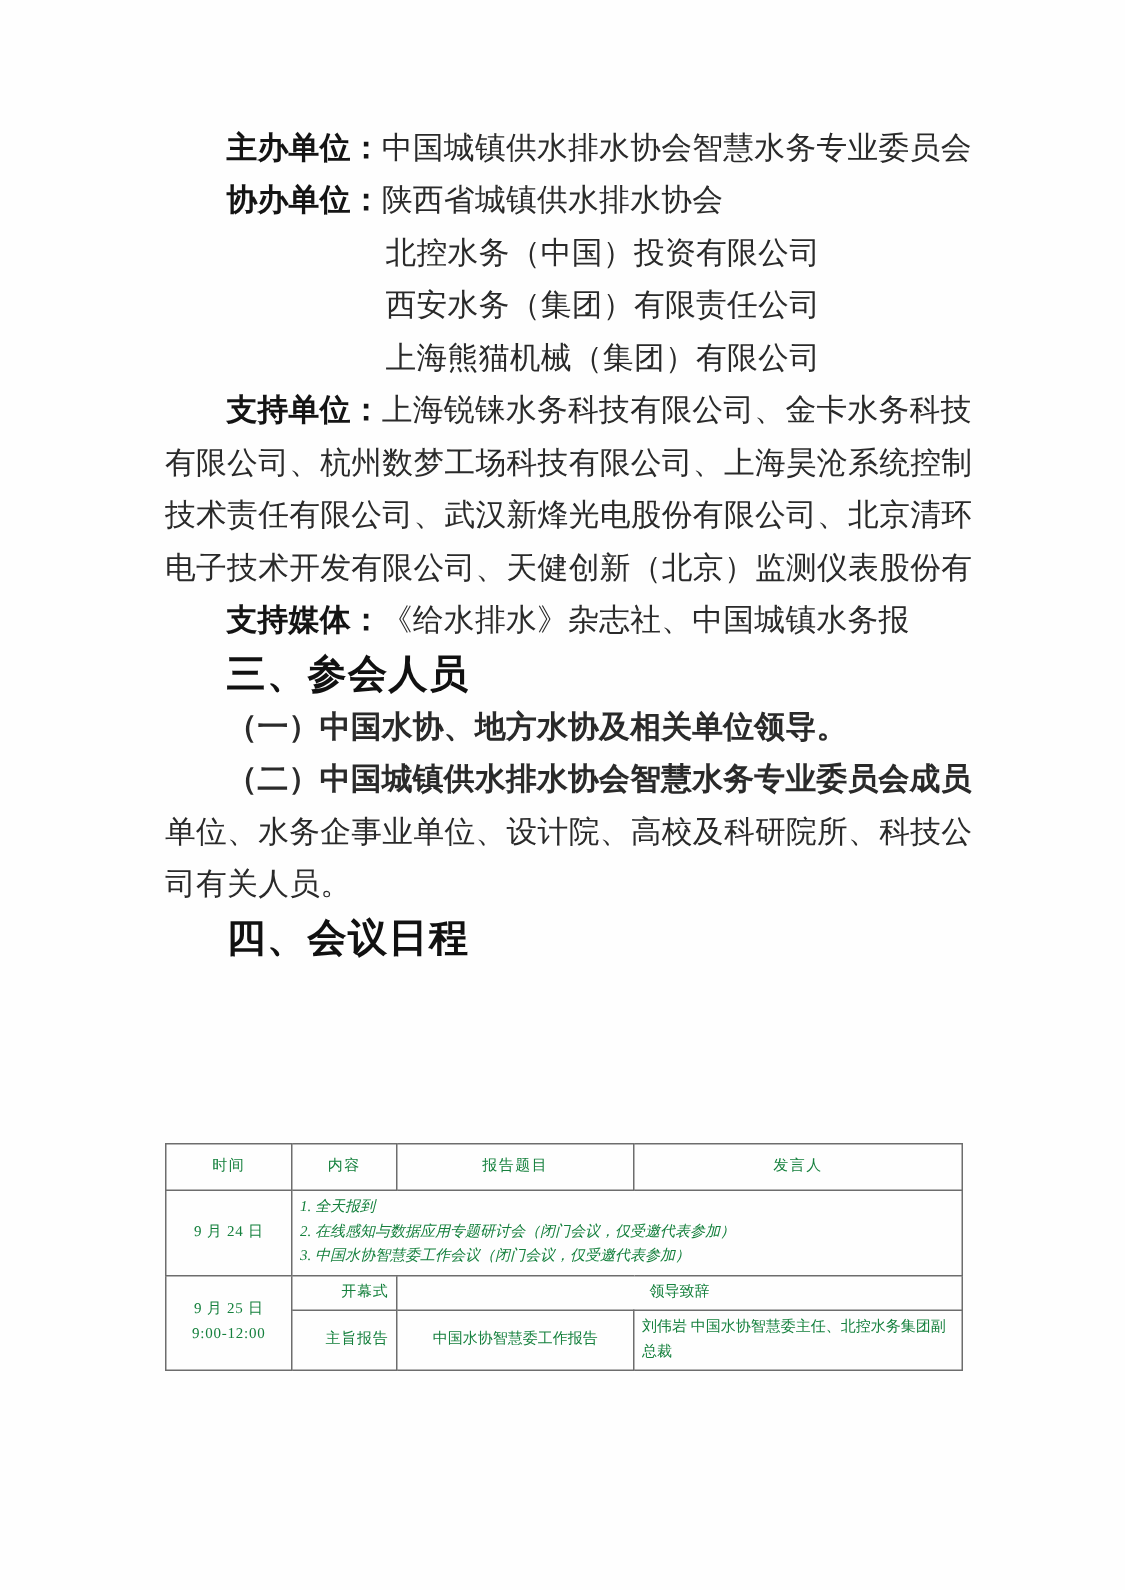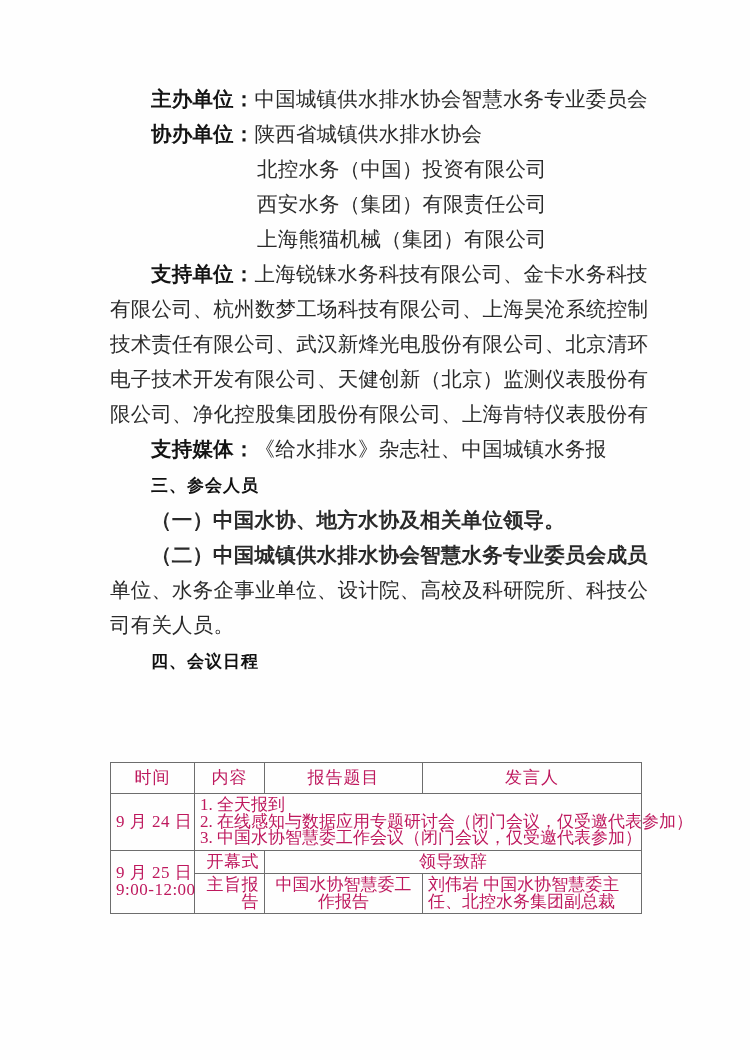--- a/index.html
+++ b/index.html
@@ -57,21 +57,21 @@
   .hanging {
     display: block;
     padding-left: 147px;
     text-indent: 0;
   }
 
   
   .heading {
     font-family: "DejaVu Sans", "Liberation Sans", sans-serif;
     font-weight: bold;
-    font-size: 17px;
+    font-size: 26px;
     line-height: 36px;
     color: #111111;
     padding-left: 41px;
     letter-spacing: 1px;
   }
 
   
   .table-wrap {
     position: absolute;
     left: 110px;
@@ -83,23 +83,23 @@
     border-collapse: collapse;
     width: 531px;
     table-layout: fixed;
     font-family: "Liberation Serif", "DejaVu Serif", serif;
   }
 
   table.schedule td,
   table.schedule th {
     border: 1px solid #6d6d6d;
     padding: 3px 5px;
-    font-size: 17px;
+    font-size: 10px;
     line-height: 16.5px;
-    color: #be185d;
+    color: #15803d;
     font-weight: normal;
     vertical-align: middle;
   }
 
   th.col-head {
     text-align: center;
     height: 24px;
     font-size: 13px;
     letter-spacing: 1px;
   }
@@ -111,20 +111,21 @@
   }
 
   td.c-content {
     text-align: right;
     letter-spacing: 0.5px;
   }
 
   td.c-list {
     text-align: left;
     padding-left: 8px;
+    font-style: italic;
   }
 
   td.c-center {
     text-align: center;
   }
 
   td.c-speaker {
     text-align: left;
     padding-left: 8px;
     line-height: 17px;
@@ -163,21 +164,20 @@
     <div class="line">
       <span class="hanging">上海熊猫机械（集团）有限公司</span>
     </div>
 
     <div class="line">
       <span class="indent-label label-bold">支持单位：</span><span>上海锐铼水务科技有限公司、金卡水务科技</span>
     </div>
     <div class="line"><span>有限公司、杭州数梦工场科技有限公司、上海昊沧系统控制</span></div>
     <div class="line"><span>技术责任有限公司、武汉新烽光电股份有限公司、北京清环</span></div>
     <div class="line"><span>电子技术开发有限公司、天健创新（北京）监测仪表股份有</span></div>
-    <div class="line"><span>限公司、净化控股集团股份有限公司、上海肯特仪表股份有</span></div>
 
     <div class="line">
       <span class="indent-label label-bold">支持媒体：</span><span>《给水排水》杂志社、中国城镇水务报</span>
     </div>
 
     <div class="heading">三、参会人员</div>
     <div class="line">
       <span class="indent-label">（一）中国水协、地方水协及相关单位领导。</span>
     </div>
     <div class="line">

